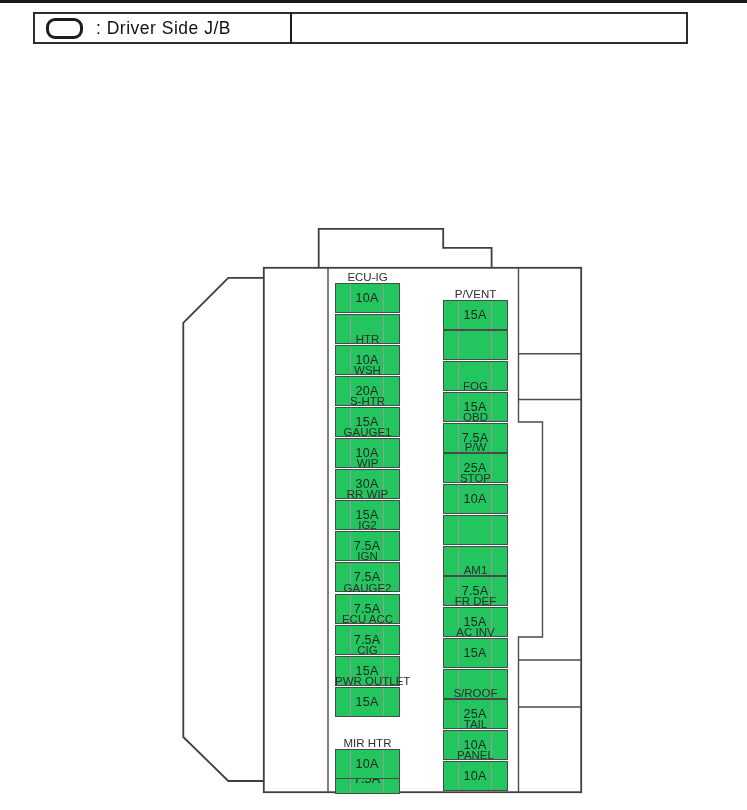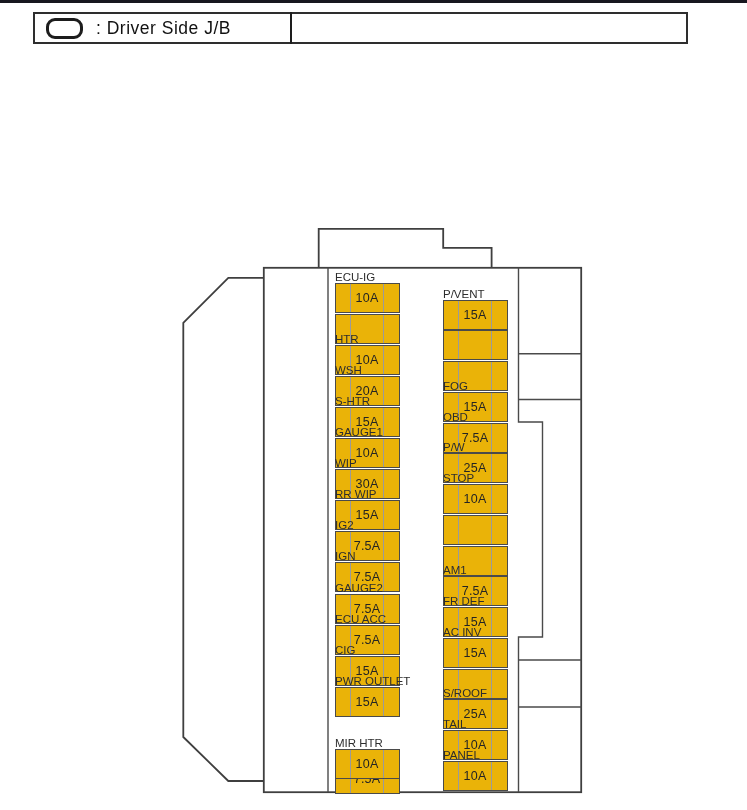--- a/index.html
+++ b/index.html
@@ -33,26 +33,26 @@
   }
   
   .outline-svg{position:absolute;left:0;top:0;width:747px;height:810px;}
   
   .fuse-col{position:absolute;width:65px;}
   .fuse-col-left{left:335px;top:0;}
   .fuse-col-right{left:443px;top:0;}
   .fuse-row{position:absolute;left:0;width:65px;height:31px;}
   .fuse-label{
     height:12px;line-height:12px;font-size:11.5px;color:#2d2d2d;
-    text-align:left;white-space:nowrap;width:65px;display:block;
+    text-align:center;white-space:nowrap;width:65px;display:block;
     letter-spacing:0px;
   }
   .fuse-rect{
     width:65px;height:30px;box-sizing:border-box;
-    border:1.6px solid #4a4a4a;background:#eab308;
+    border:1.6px solid #4a4a4a;background:#22c55e;
     display:flex;flex-direction:row;
   }
   .fuse-cap-l{flex:0 0 14px;border-right:1.2px solid #9a9a9a;}
   .fuse-mid{flex:1 1 auto;display:flex;align-items:center;justify-content:center;
     font-size:12.5px;color:#242424;letter-spacing:0.2px;}
   .fuse-cap-r{flex:0 0 15px;border-left:1.2px solid #9a9a9a;}
 </style>
 </head>
 <body>
 

